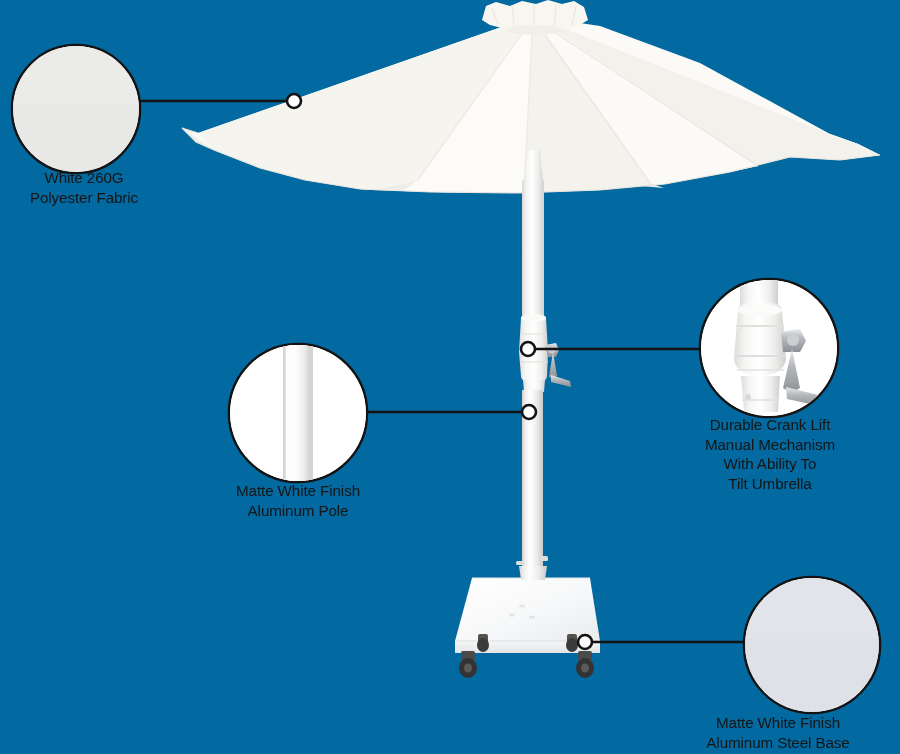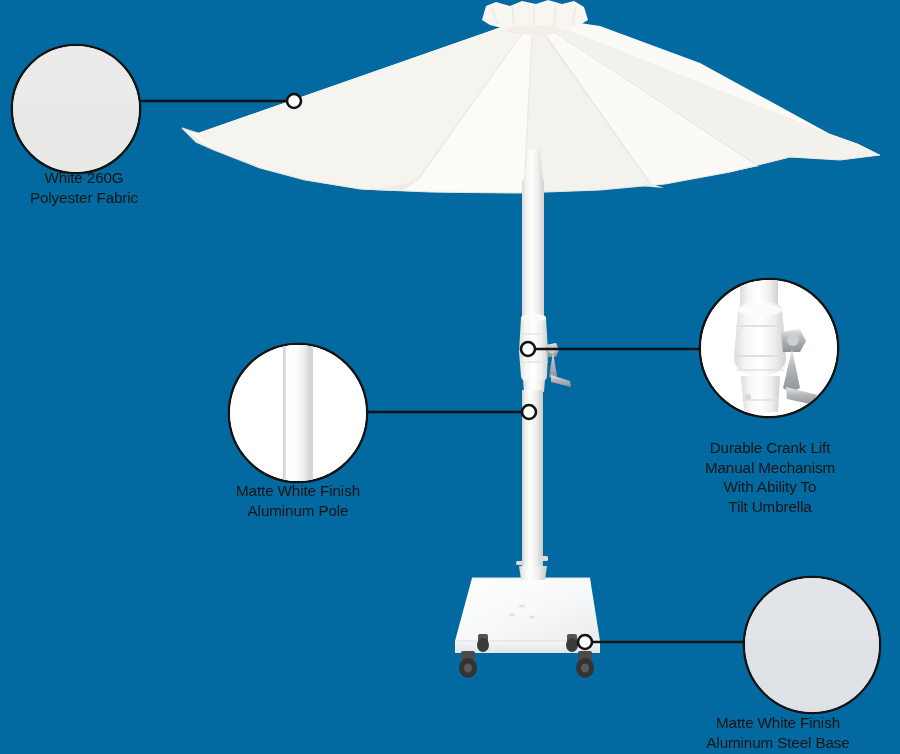--- a/index.html
+++ b/index.html
@@ -19,21 +19,21 @@
     color:#151515;
     font-size:15.2px;
     line-height:19.5px;
     font-family:"Liberation Sans", sans-serif;
     letter-spacing:-0.1px;
     white-space:pre-line;
     font-weight:400;
   }
   #label-fabric{left:0px;top:168px;width:168px;}
   #label-pole{left:178px;top:481px;width:240px;}
-  #label-crank{left:648px;top:438px;width:244px;}
+  #label-crank{left:648px;top:415px;width:244px;}
   #label-base{left:656px;top:713px;width:244px;}
 </style>
 </head>
 <body>
 
 <div id="stage">
 
   <svg id="art" viewBox="0 0 900 754" xmlns="http://www.w3.org/2000/svg">
     <defs>
       <linearGradient id="poleGrad" x1="0" y1="0" x2="1" y2="0">

